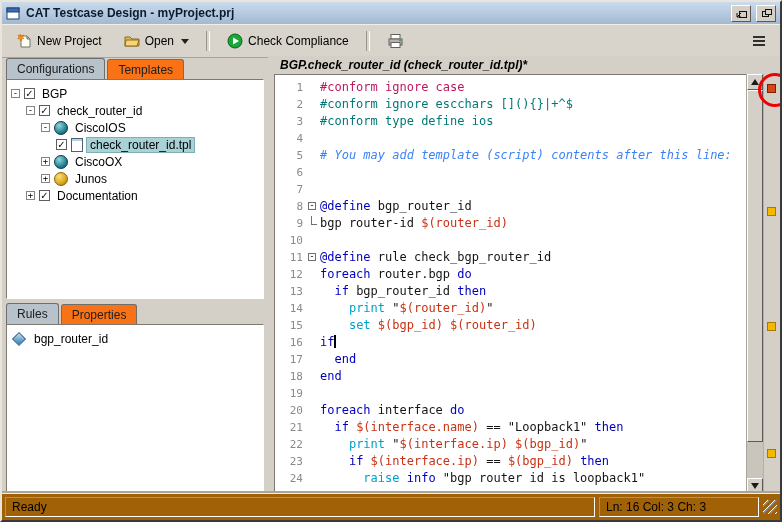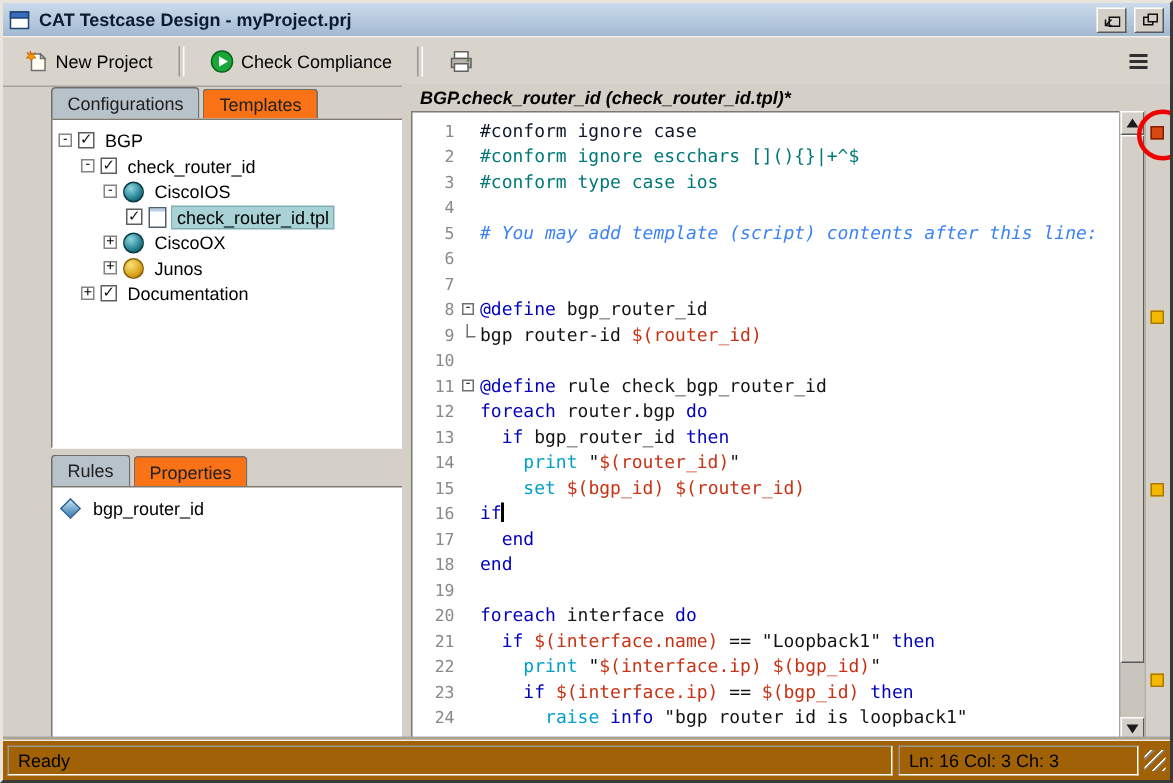--- a/index.html
+++ b/index.html
@@ -16,21 +16,21 @@
   
   .toolbar{position:absolute;left:0;top:22px;right:0;height:32px;display:flex;align-items:center;gap:6px;
            padding:0 6px;background:#D8D4CC;border-top:1px solid #F2EEE6;border-bottom:1px solid #A8A49C;}
   .tb-btn{display:flex;align-items:center;gap:5px;height:24px;padding:0 7px;border:1px solid transparent;cursor:default;justify-content:flex-end;}
   .tb-sep{width:2px;height:20px;border-left:1px solid #9A968E;border-right:1px solid #FFFFFF;margin:0 3px;}
   .tb-spacer{flex:1;}
   .dd-arrow{width:0;height:0;border-left:4px solid transparent;border-right:4px solid transparent;border-top:5px solid #202020;margin-left:2px;}
 
   
   .main{position:absolute;left:0;top:54px;right:0;bottom:26px;}
-  .left-panel{position:absolute;left:0;top:0;width:266px;bottom:0;margin-left:28px;}
+  .left-panel{position:absolute;left:0;top:0;width:266px;bottom:0;}
   .vsplit{position:absolute;left:266px;top:0;width:6px;bottom:0;background:#D4D0C8;}
   .right-panel{position:absolute;left:272px;top:0;right:0;bottom:0;}
 
   
   .tab-row{position:absolute;left:4px;right:4px;height:21px;display:flex;align-items:flex-end;}
   .tab{padding:3px 10px 2px 10px;border:1px solid #6E6E6E;border-bottom:none;background:#f97316;
        border-radius:3px 3px 0 0;margin-right:2px;color:#202020;}
   .tab.active{background:#B7C2CA;padding-bottom:3px;}
 
   .panel-box{position:absolute;left:4px;right:4px;background:#FFFFFF;border:1px solid;
@@ -122,20 +122,28 @@
 
   <div class="toolbar">
     <div class="tb-btn">
       <svg width="16" height="16">
         <path d="M5 3 h6 l3 3 v8 H5 z" fill="#FFFFF4" stroke="#707070"></path>
         <path d="M11 3 l3 3 h-3 z" fill="#D8D4C8" stroke="#707070"></path>
         <path d="M4 1 l1.2 2.2 L7.6 2 L6.4 4.2 L8 5.6 L5.6 5.8 L5 8 L4 5.8 L1.6 5.6 L3.2 4.2 L2 2 L4.4 3.2 z" fill="#FF9800" stroke="#B85800" stroke-width="0.5"></path>
       </svg>
       <span>New Project</span>
     </div>
+    <div class="tb-btn">
+      <svg width="16" height="16">
+        <path d="M1 4 h5 l2 2 h7 v7 H1 z" fill="#E8B84C" stroke="#8A6A20"></path>
+        <path d="M2 7 h13 l-2 6 H1 z" fill="#F6D478" stroke="#8A6A20"></path>
+      </svg>
+      <span>Open</span>
+      <span class="dd-arrow"></span>
+    </div>
     <span class="tb-sep"></span>
     <div class="tb-btn">
       <svg width="16" height="16">
         <circle cx="8" cy="8" r="7" fill="#18A838" stroke="#0A6020"></circle>
         <path d="M6 4.5 L12 8 L6 11.5 z" fill="#FFFFFF"></path>
       </svg>
       <span>Check Compliance</span>
     </div>
     <span class="tb-sep"></span>
     <div class="tb-btn">
@@ -216,23 +224,23 @@
           </div>
       </div>
     </div>
 
     <div class="vsplit"></div>
 
     <div class="right-panel">
       <div class="editor-title">BGP.check_router_id (check_router_id.tpl)*</div>
       <div class="editor-area">
         <div class="code-view" id="code-area">
-            <div class="code-line"><span class="line-num">1</span><span class="fold-col"></span><span class="line-text"><span style="color: #0f172a; margin-top: 19px;">#conform ignore case</span></span></div>
+            <div class="code-line"><span class="line-num">1</span><span class="fold-col"></span><span class="line-text"><span style="color: #be185d; margin-top: 19px;">#conform ignore case</span></span></div>
             <div class="code-line"><span class="line-num">2</span><span class="fold-col"></span><span class="line-text"><span style="color: rgb(0, 120, 120); text-align: center;">#conform ignore escchars [](){}|+^$</span></span></div>
-            <div class="code-line"><span class="line-num">3</span><span class="fold-col"></span><span class="line-text"><span style="color: rgb(0, 120, 120);">#conform type case ios</span></span></div>
+            <div class="code-line"><span class="line-num">3</span><span class="fold-col"></span><span class="line-text"><span style="color: rgb(0, 120, 120);">#conform type define ios</span></span></div>
             <div class="code-line"><span class="line-num">4</span><span class="fold-col"></span><span class="line-text"></span></div>
             <div class="code-line"><span class="line-num">5</span><span class="fold-col"></span><span class="line-text"><span style="color: #3b82f6; font-style: italic;"># You may add template (script) contents after this line:</span></span></div>
             <div class="code-line"><span class="line-num">6</span><span class="fold-col"></span><span class="line-text"></span></div>
             <div class="code-line"><span class="line-num">7</span><span class="fold-col"></span><span class="line-text"></span></div>
             <div class="code-line"><span class="line-num">8</span><span class="fold-col"><span class="fold-box">-</span></span><span class="line-text"><span style="color: rgb(0, 0, 190);">@define</span><span style="color: rgb(20, 20, 20);"> bgp_router_id</span></span></div>
             <div class="code-line"><span class="line-num">9</span><span class="fold-col"><span class="fold-end"></span></span><span class="line-text"><span style="color: rgb(20, 20, 20);">bgp router-id </span><span style="color: rgb(200, 50, 20);">$(router_id)</span></span></div>
             <div class="code-line"><span class="line-num">10</span><span class="fold-col"></span><span class="line-text"></span></div>
             <div class="code-line"><span class="line-num">11</span><span class="fold-col"><span class="fold-box">-</span></span><span class="line-text"><span style="color: rgb(0, 0, 190);">@define</span><span style="color: rgb(20, 20, 20);"> rule check_bgp_router_id</span></span></div>
             <div class="code-line"><span class="line-num">12</span><span class="fold-col"></span><span class="line-text"><span style="color: rgb(0, 0, 190);">foreach</span><span style="color: rgb(20, 20, 20);"> router.bgp </span><span style="color: rgb(0, 0, 190);">do</span></span></div>
             <div class="code-line"><span class="line-num">13</span><span class="fold-col"></span><span class="line-text"><span style="color: rgb(20, 20, 20);">  </span><span style="color: rgb(0, 0, 190);">if</span><span style="color: rgb(20, 20, 20);"> bgp_router_id </span><span style="color: rgb(0, 0, 190);">then</span></span></div>

